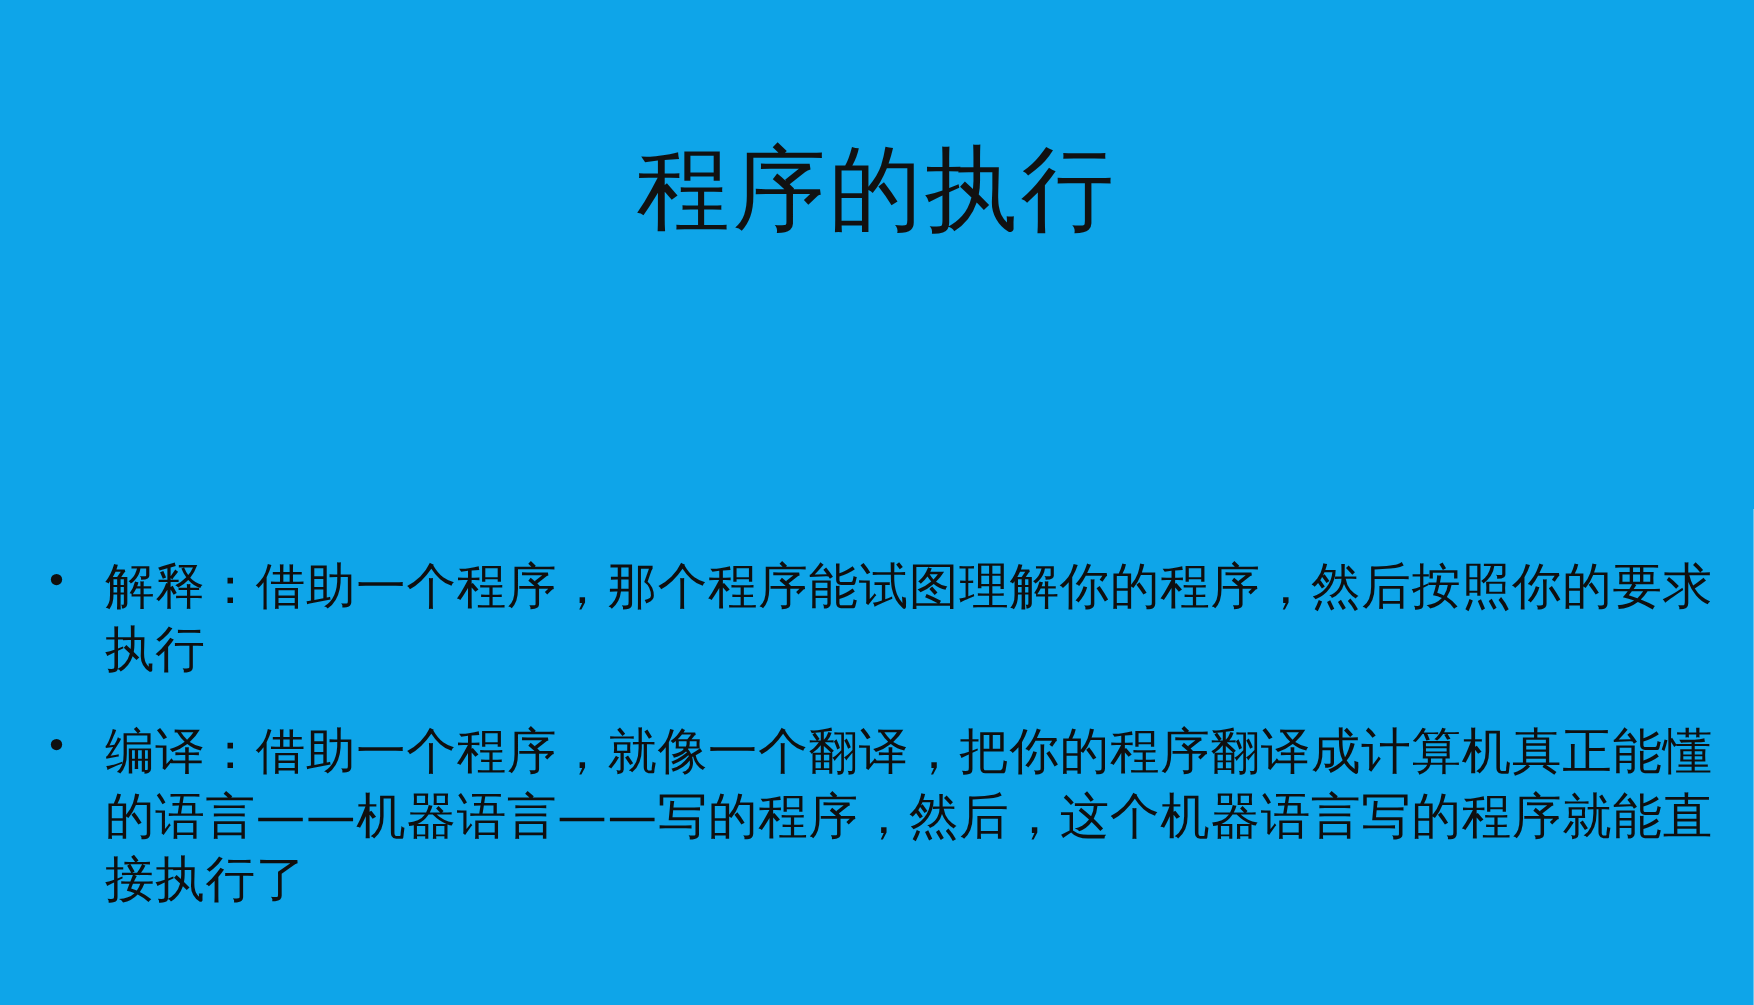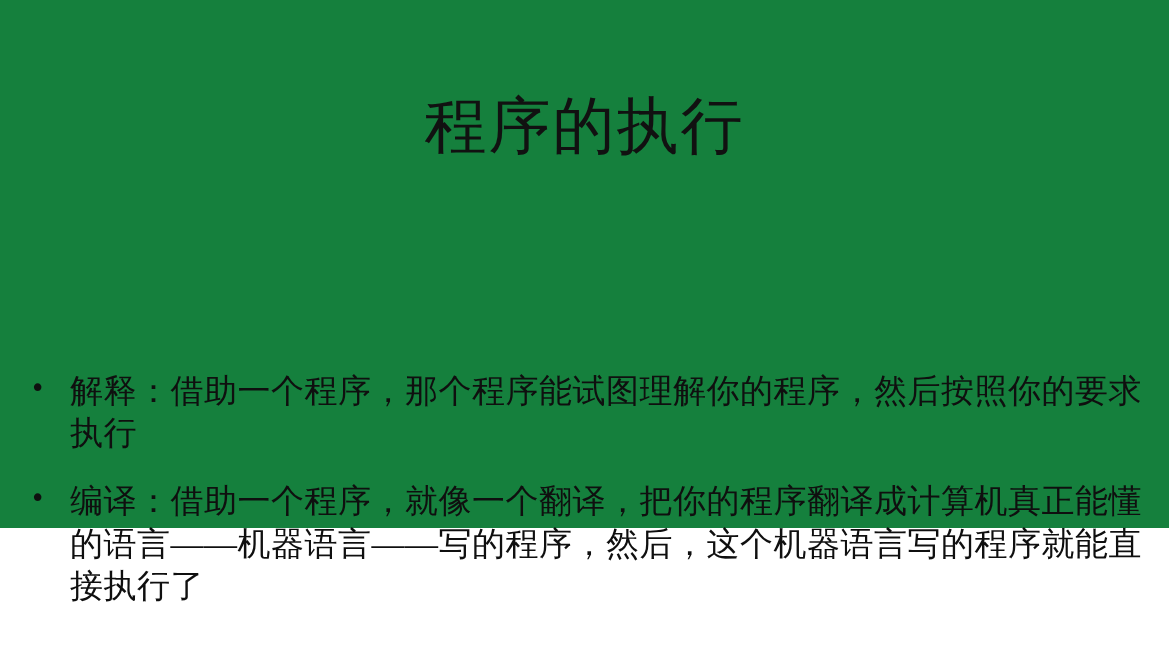--- a/index.html
+++ b/index.html
@@ -10,22 +10,22 @@
   body {
     width: 1169px;
     height: 670px;
     overflow: hidden;
     font-family: "DejaVu Sans", "Liberation Sans", sans-serif;
     color: #000000;
   }
   .slide {
     position: relative;
     width: 1169px;
-    height: 528px;
-    background: #15803d;
+    height: 670px;
+    background: #0ea5e9;
     box-sizing: border-box;
   }
   .slide-title {
     position: absolute;
     left: 0;
     top: 48px;
     width: 1169px;
     text-align: center;
     font-size: 62px;
     line-height: 1.15;
@@ -55,21 +55,20 @@
   .bullet-item .marker {
     position: absolute;
     left: 12px;
     top: 0;
     font-size: 26px;
     line-height: 1.45;
   }
   .bullet-text {
     display: block;
     letter-spacing: 0.5px;
-    font-family: Liberation Serif, serif;
   }
 </style>
 </head>
 <body>
 
 <div class="slide">
 
   <h1 class="slide-title">程序的执行</h1>
 
   <ul class="body-list">

